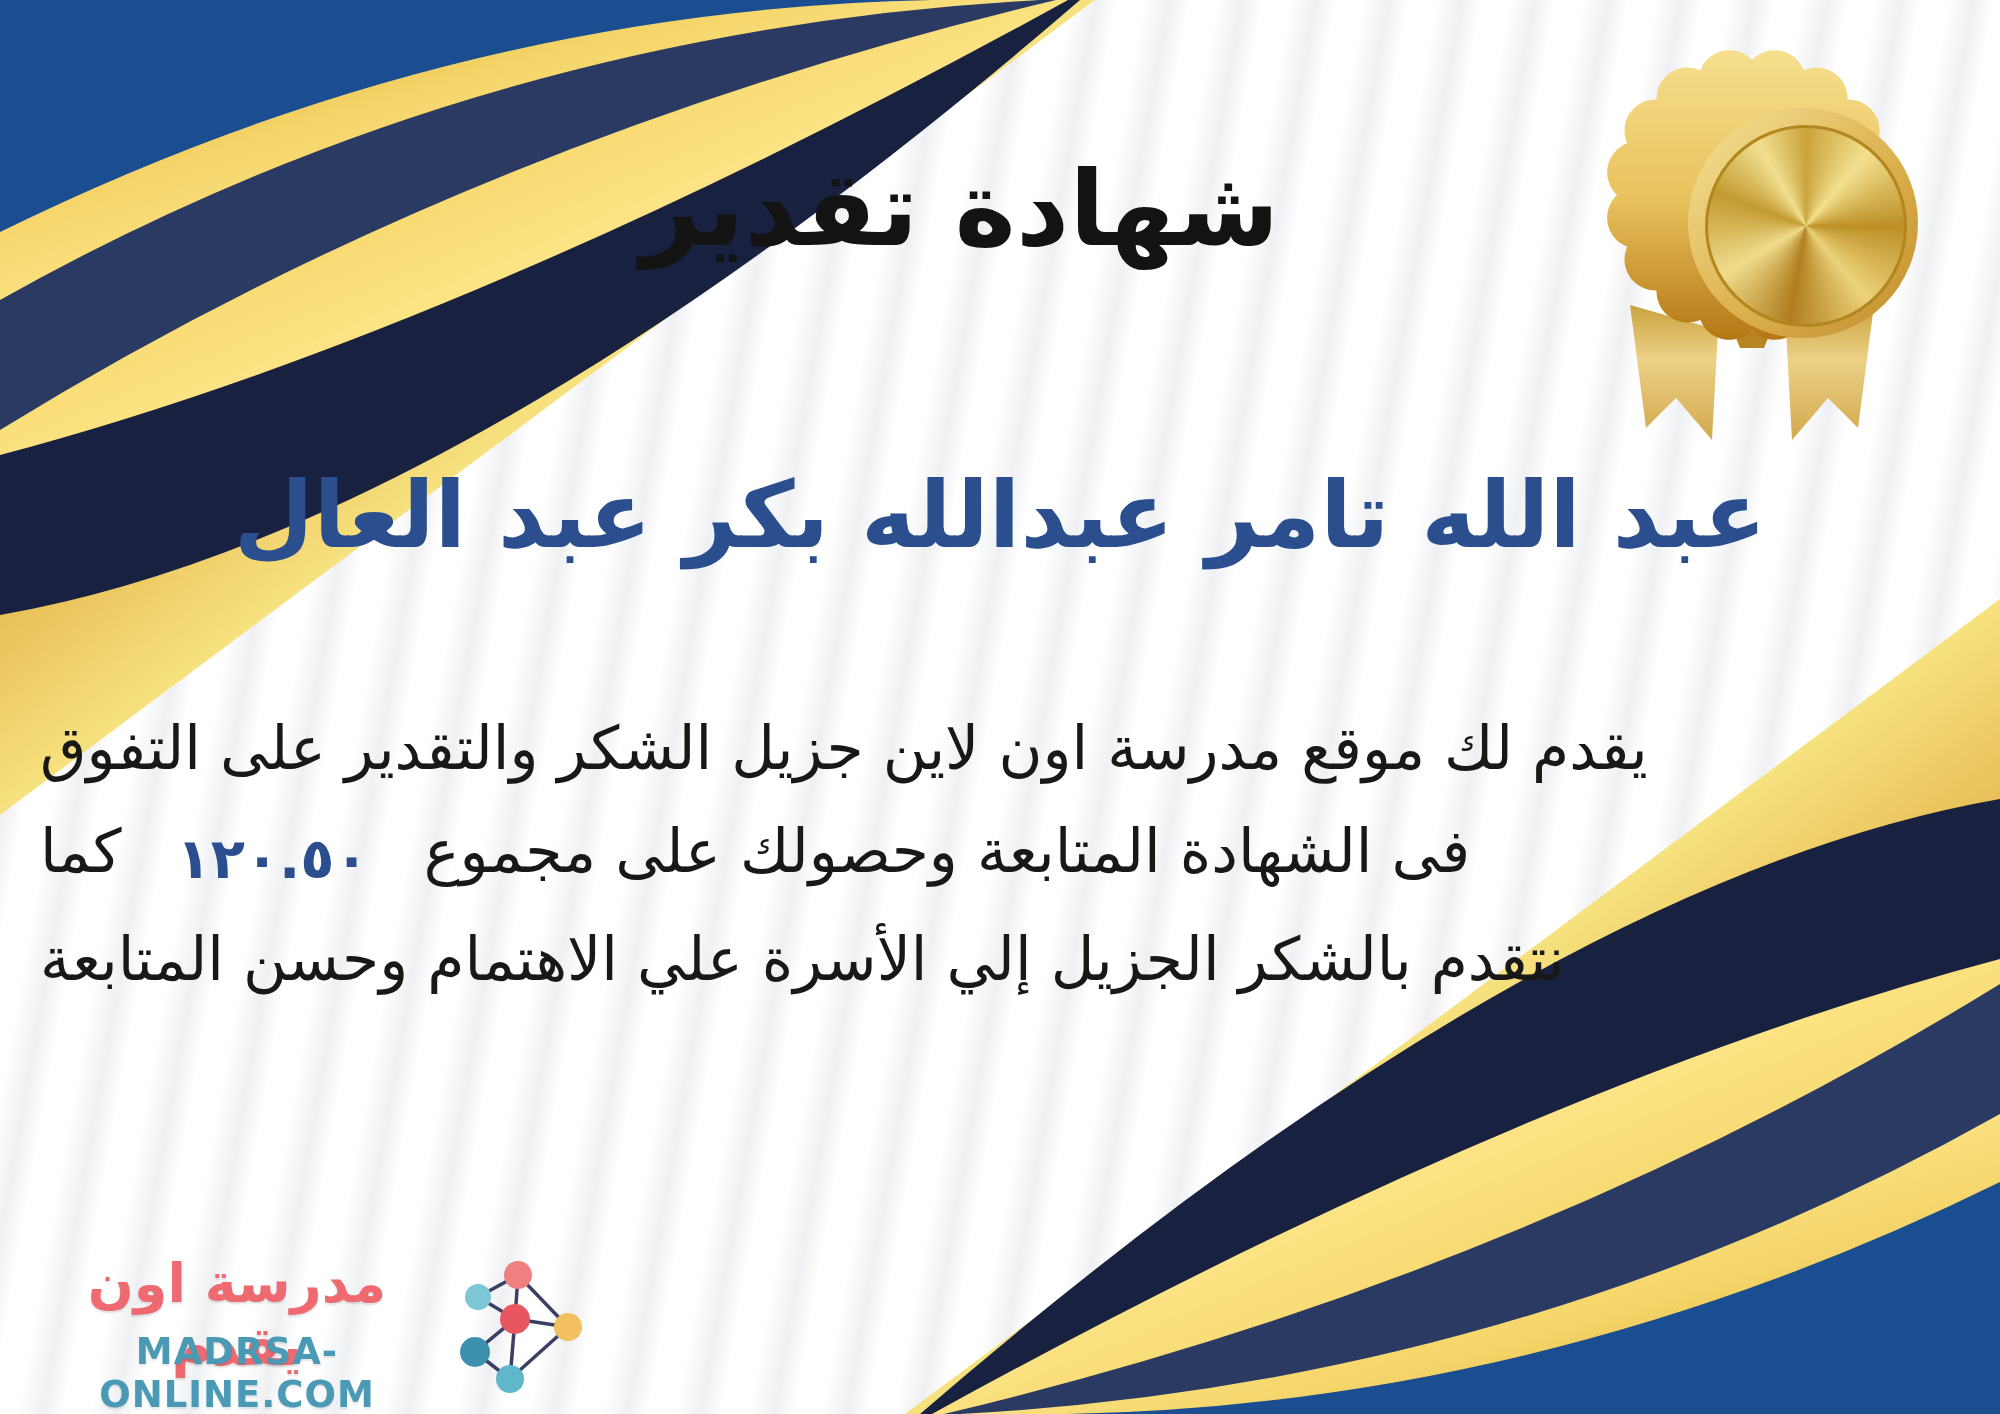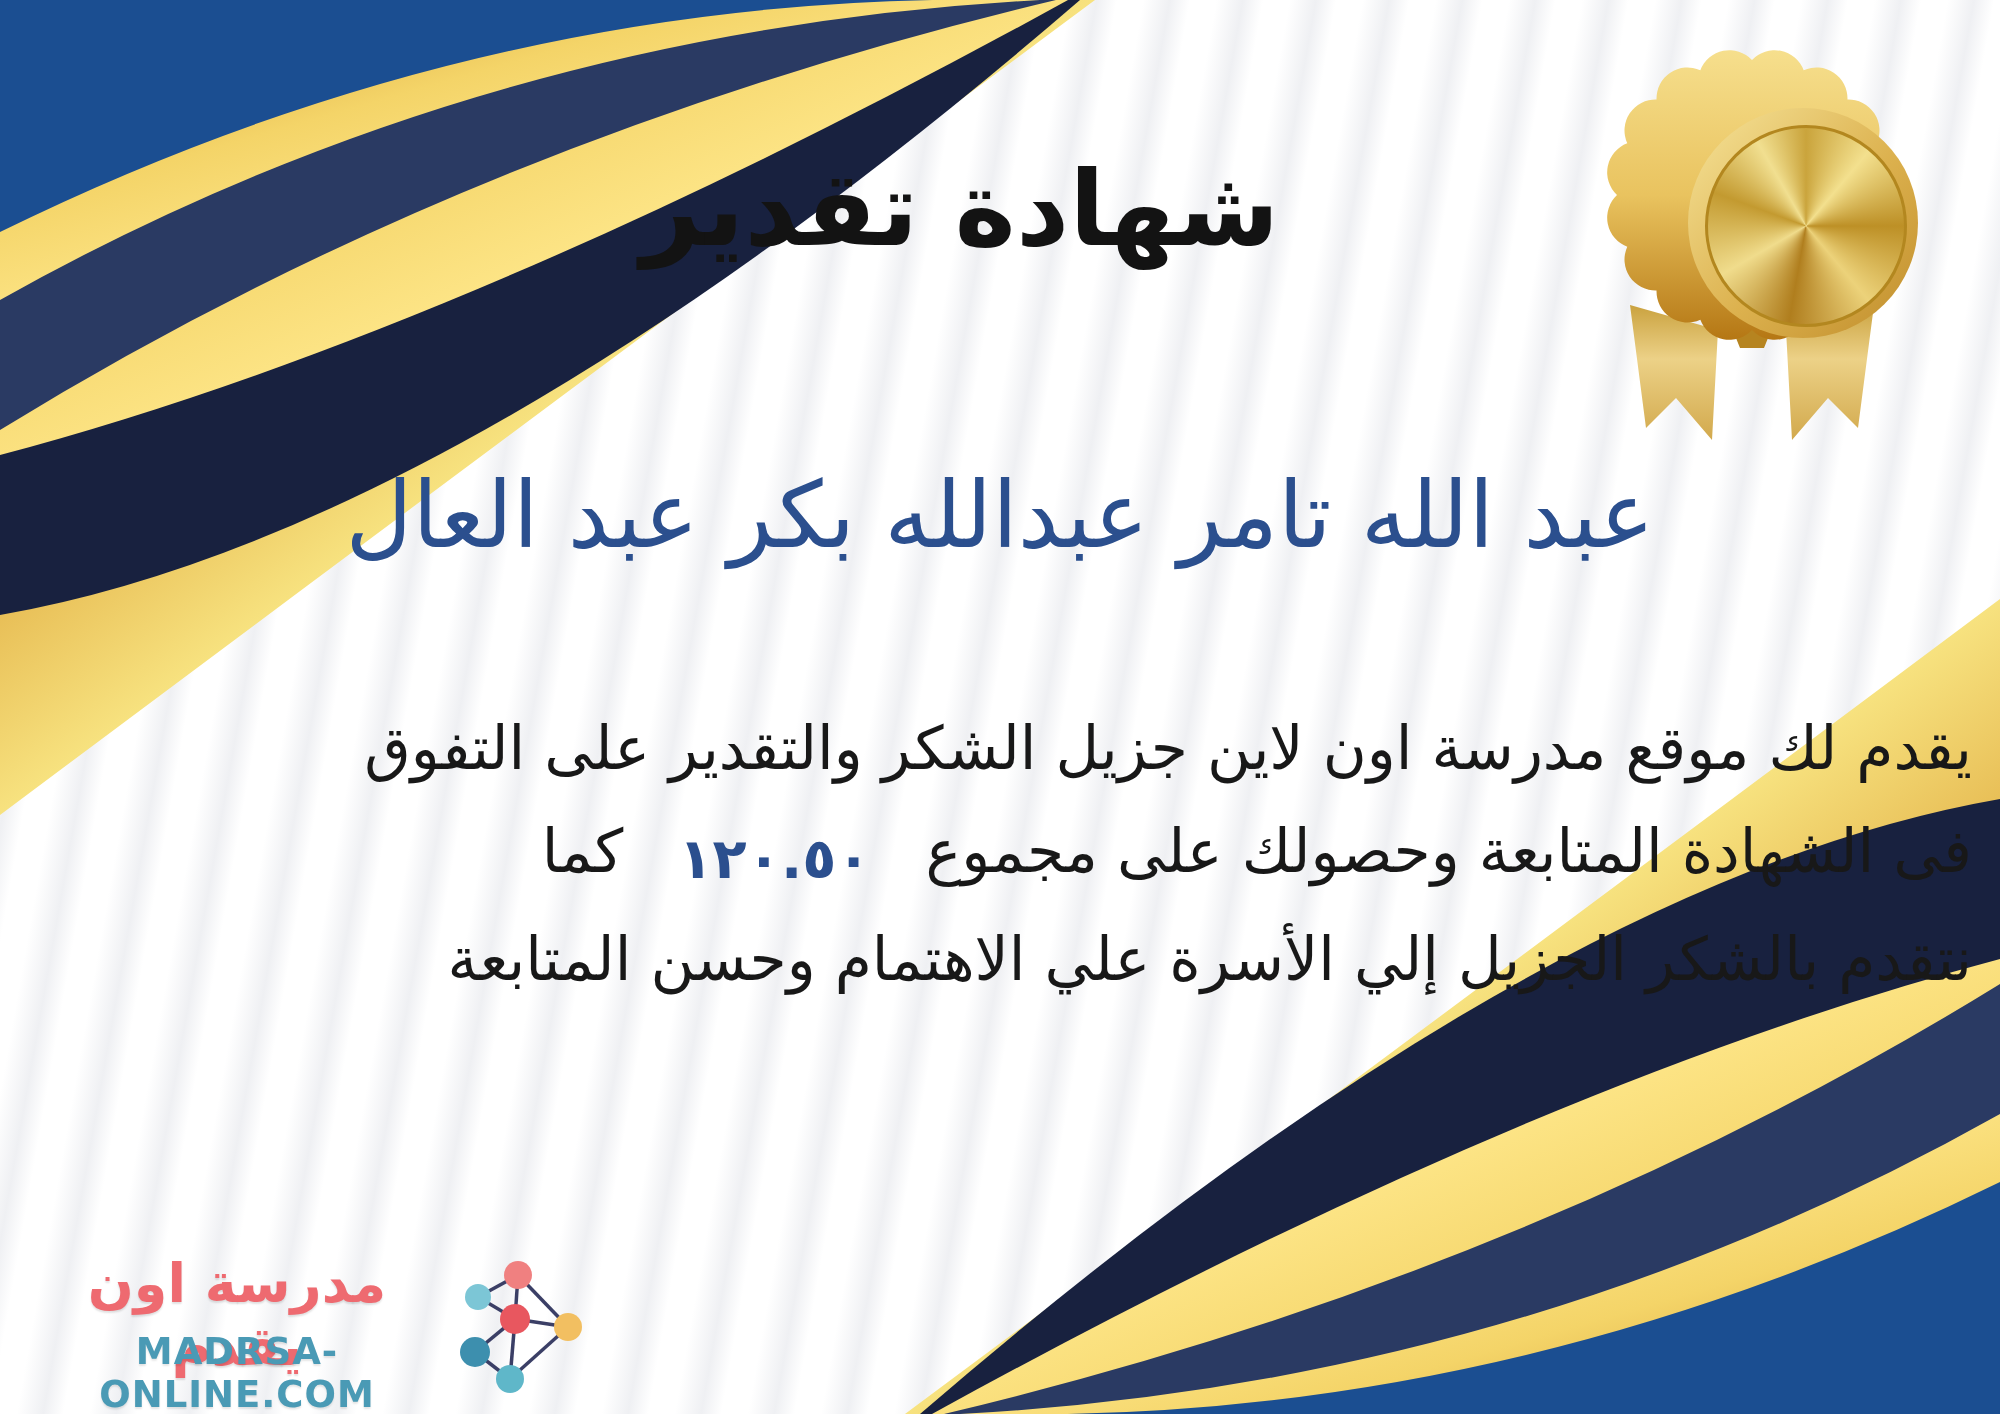--- a/index.html
+++ b/index.html
@@ -13,26 +13,26 @@
   }
   .deco{position:absolute;inset:0;width:2000px;height:1414px;display:block;}
   .text-layer{position:absolute;inset:0;}
   .cert-title{
     position:absolute;top:148px;left:0;right:0;padding-right:80px;
     text-align:center;font-size:104px;font-weight:700;color:#131313;
     direction:rtl;letter-spacing:0;
   }
   .student-name{
     position:absolute;top:462px;left:0;right:0;
-    text-align:center;font-size:92px;font-weight:400;color:#2b4f8e;
+    text-align:center;font-size:92px;font-weight:700;color:#2b4f8e;
     direction:rtl;
   }
   .body-text{
-    position:absolute;top:700px;left:40px;right:28px;
-    text-align:right;direction:rtl;color:#181818;
+    position:absolute;top:700px;left:40px;right:48px;
+    text-align:left;direction:rtl;color:#181818;
     font-size:60px;line-height:1.62;font-weight:500;
   }
   .body-line{margin:0 0 6px 0;}
   .score{
     display:inline-block;color:#2b4f8e;font-weight:700;font-size:56px;
     margin:0 55px;vertical-align:-6px;
   }
   .closing-line{
     position:absolute;top:1132px;left:0;right:0;
     text-align:center;direction:rtl;color:#181818;

